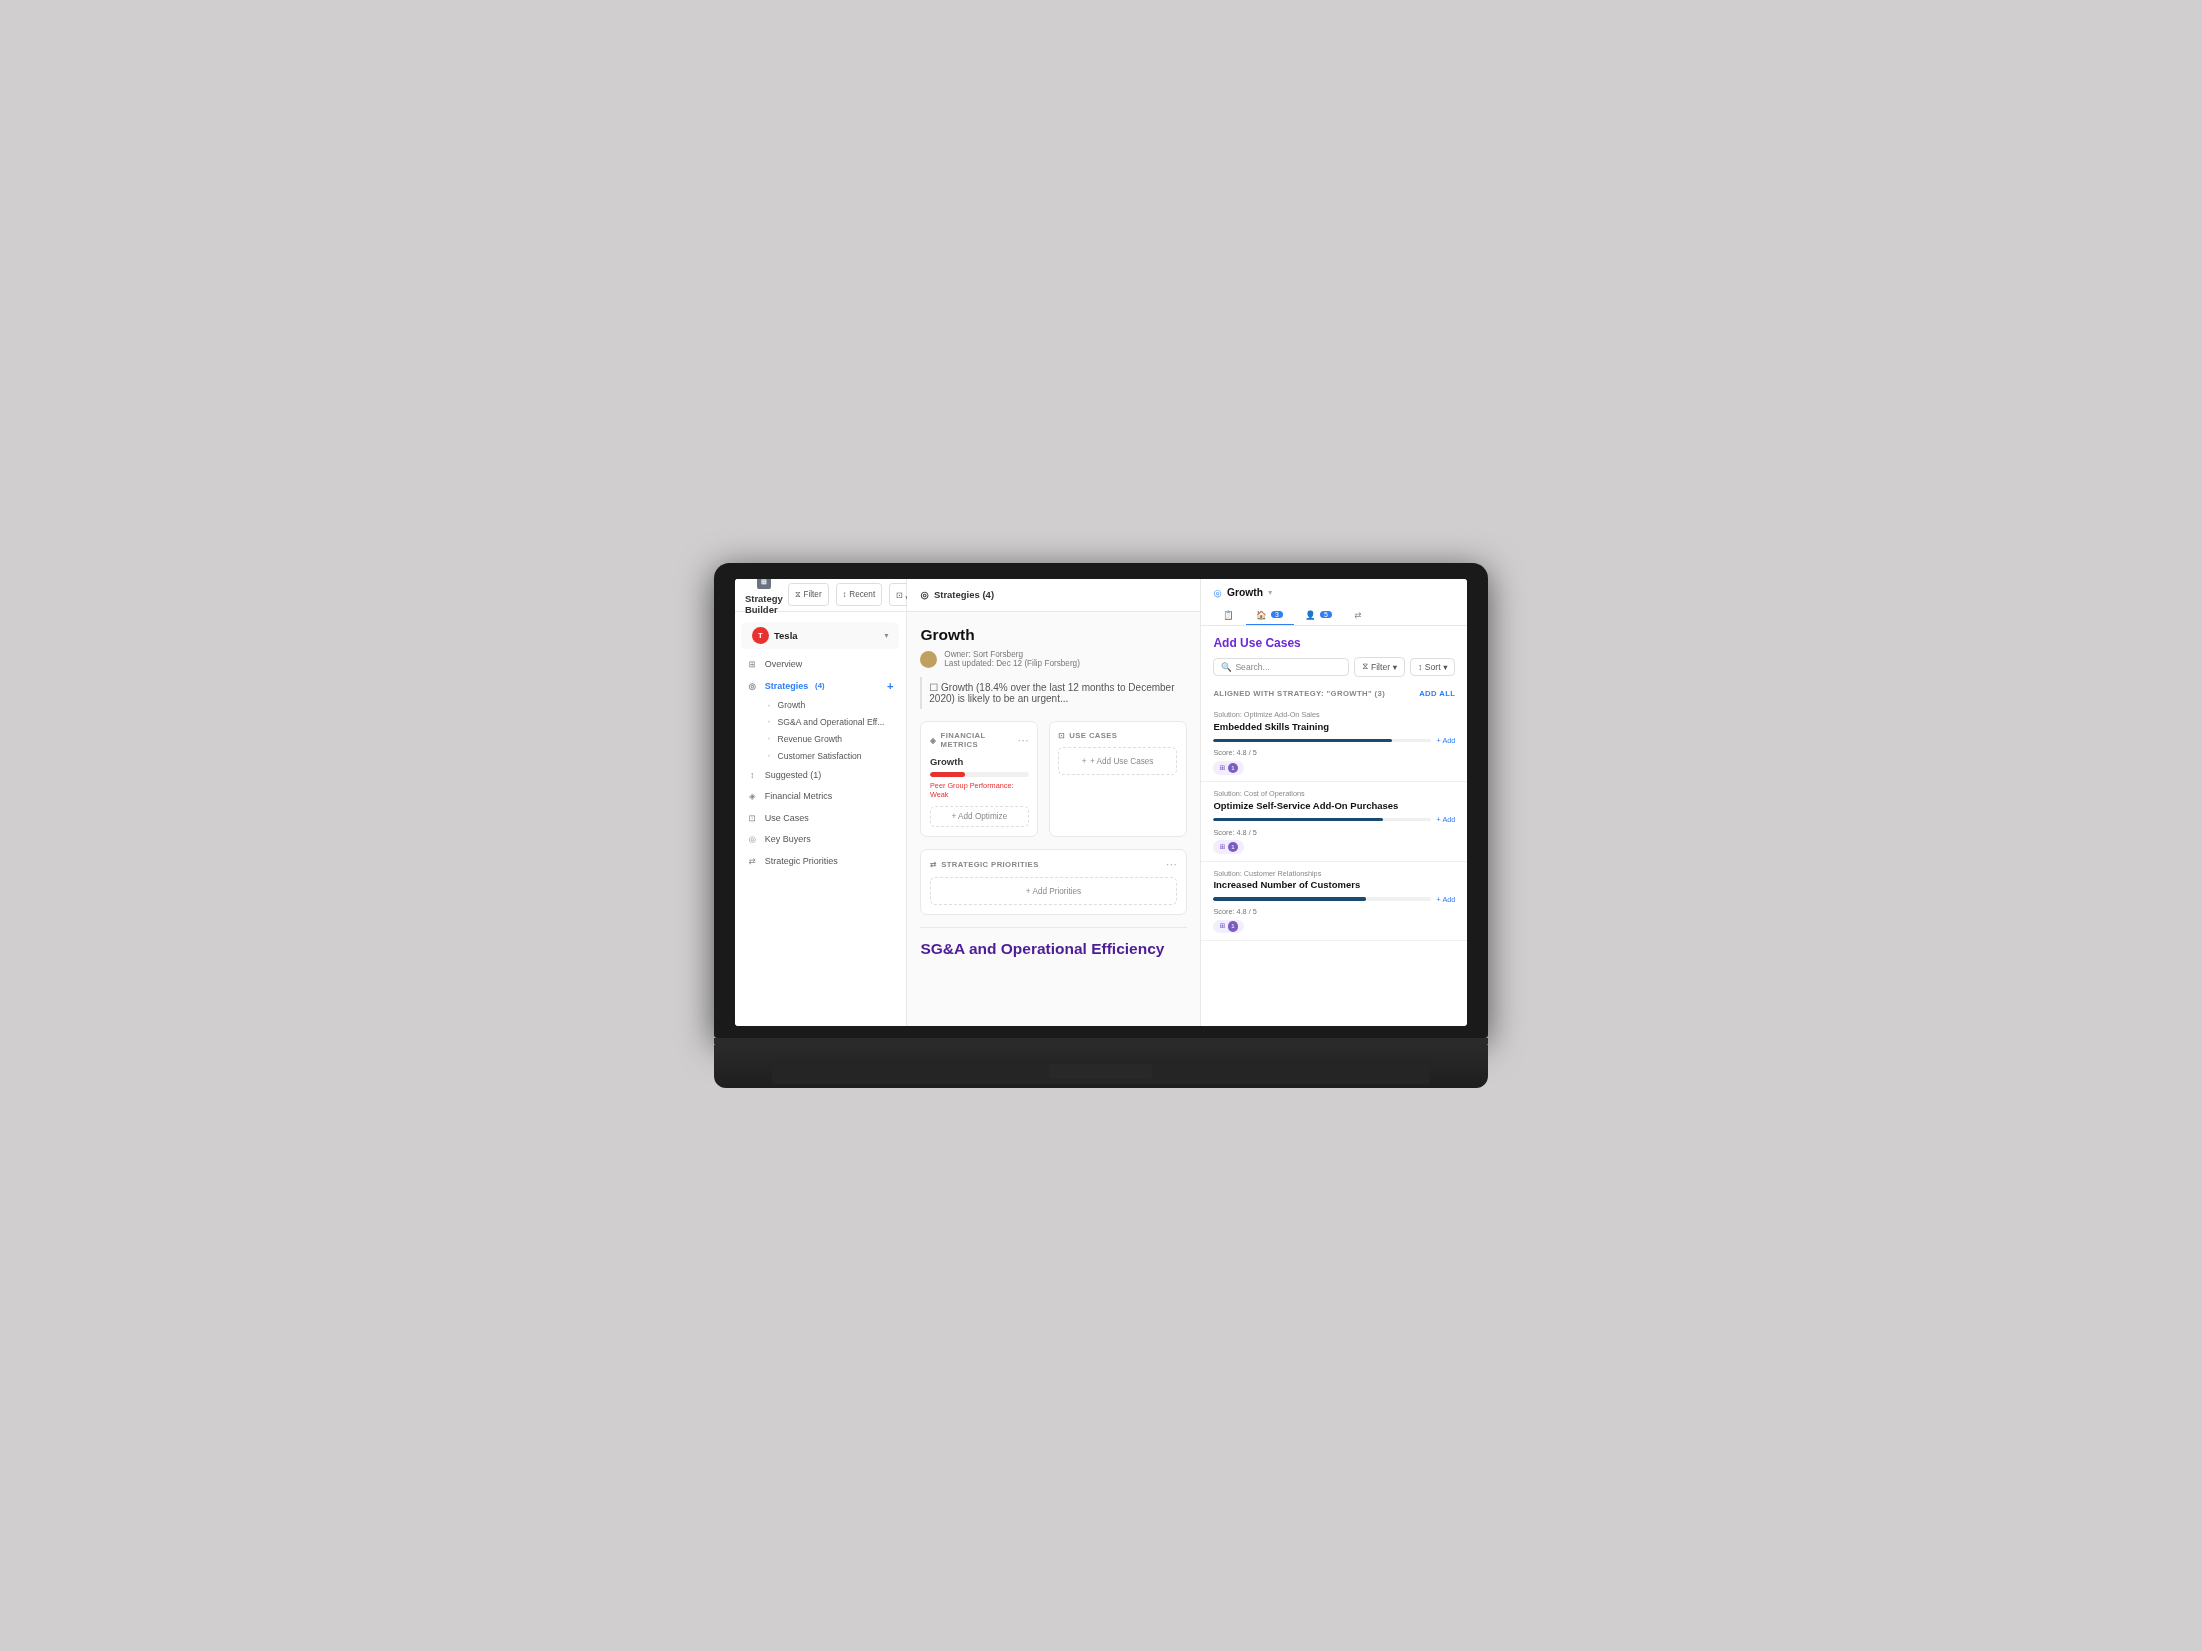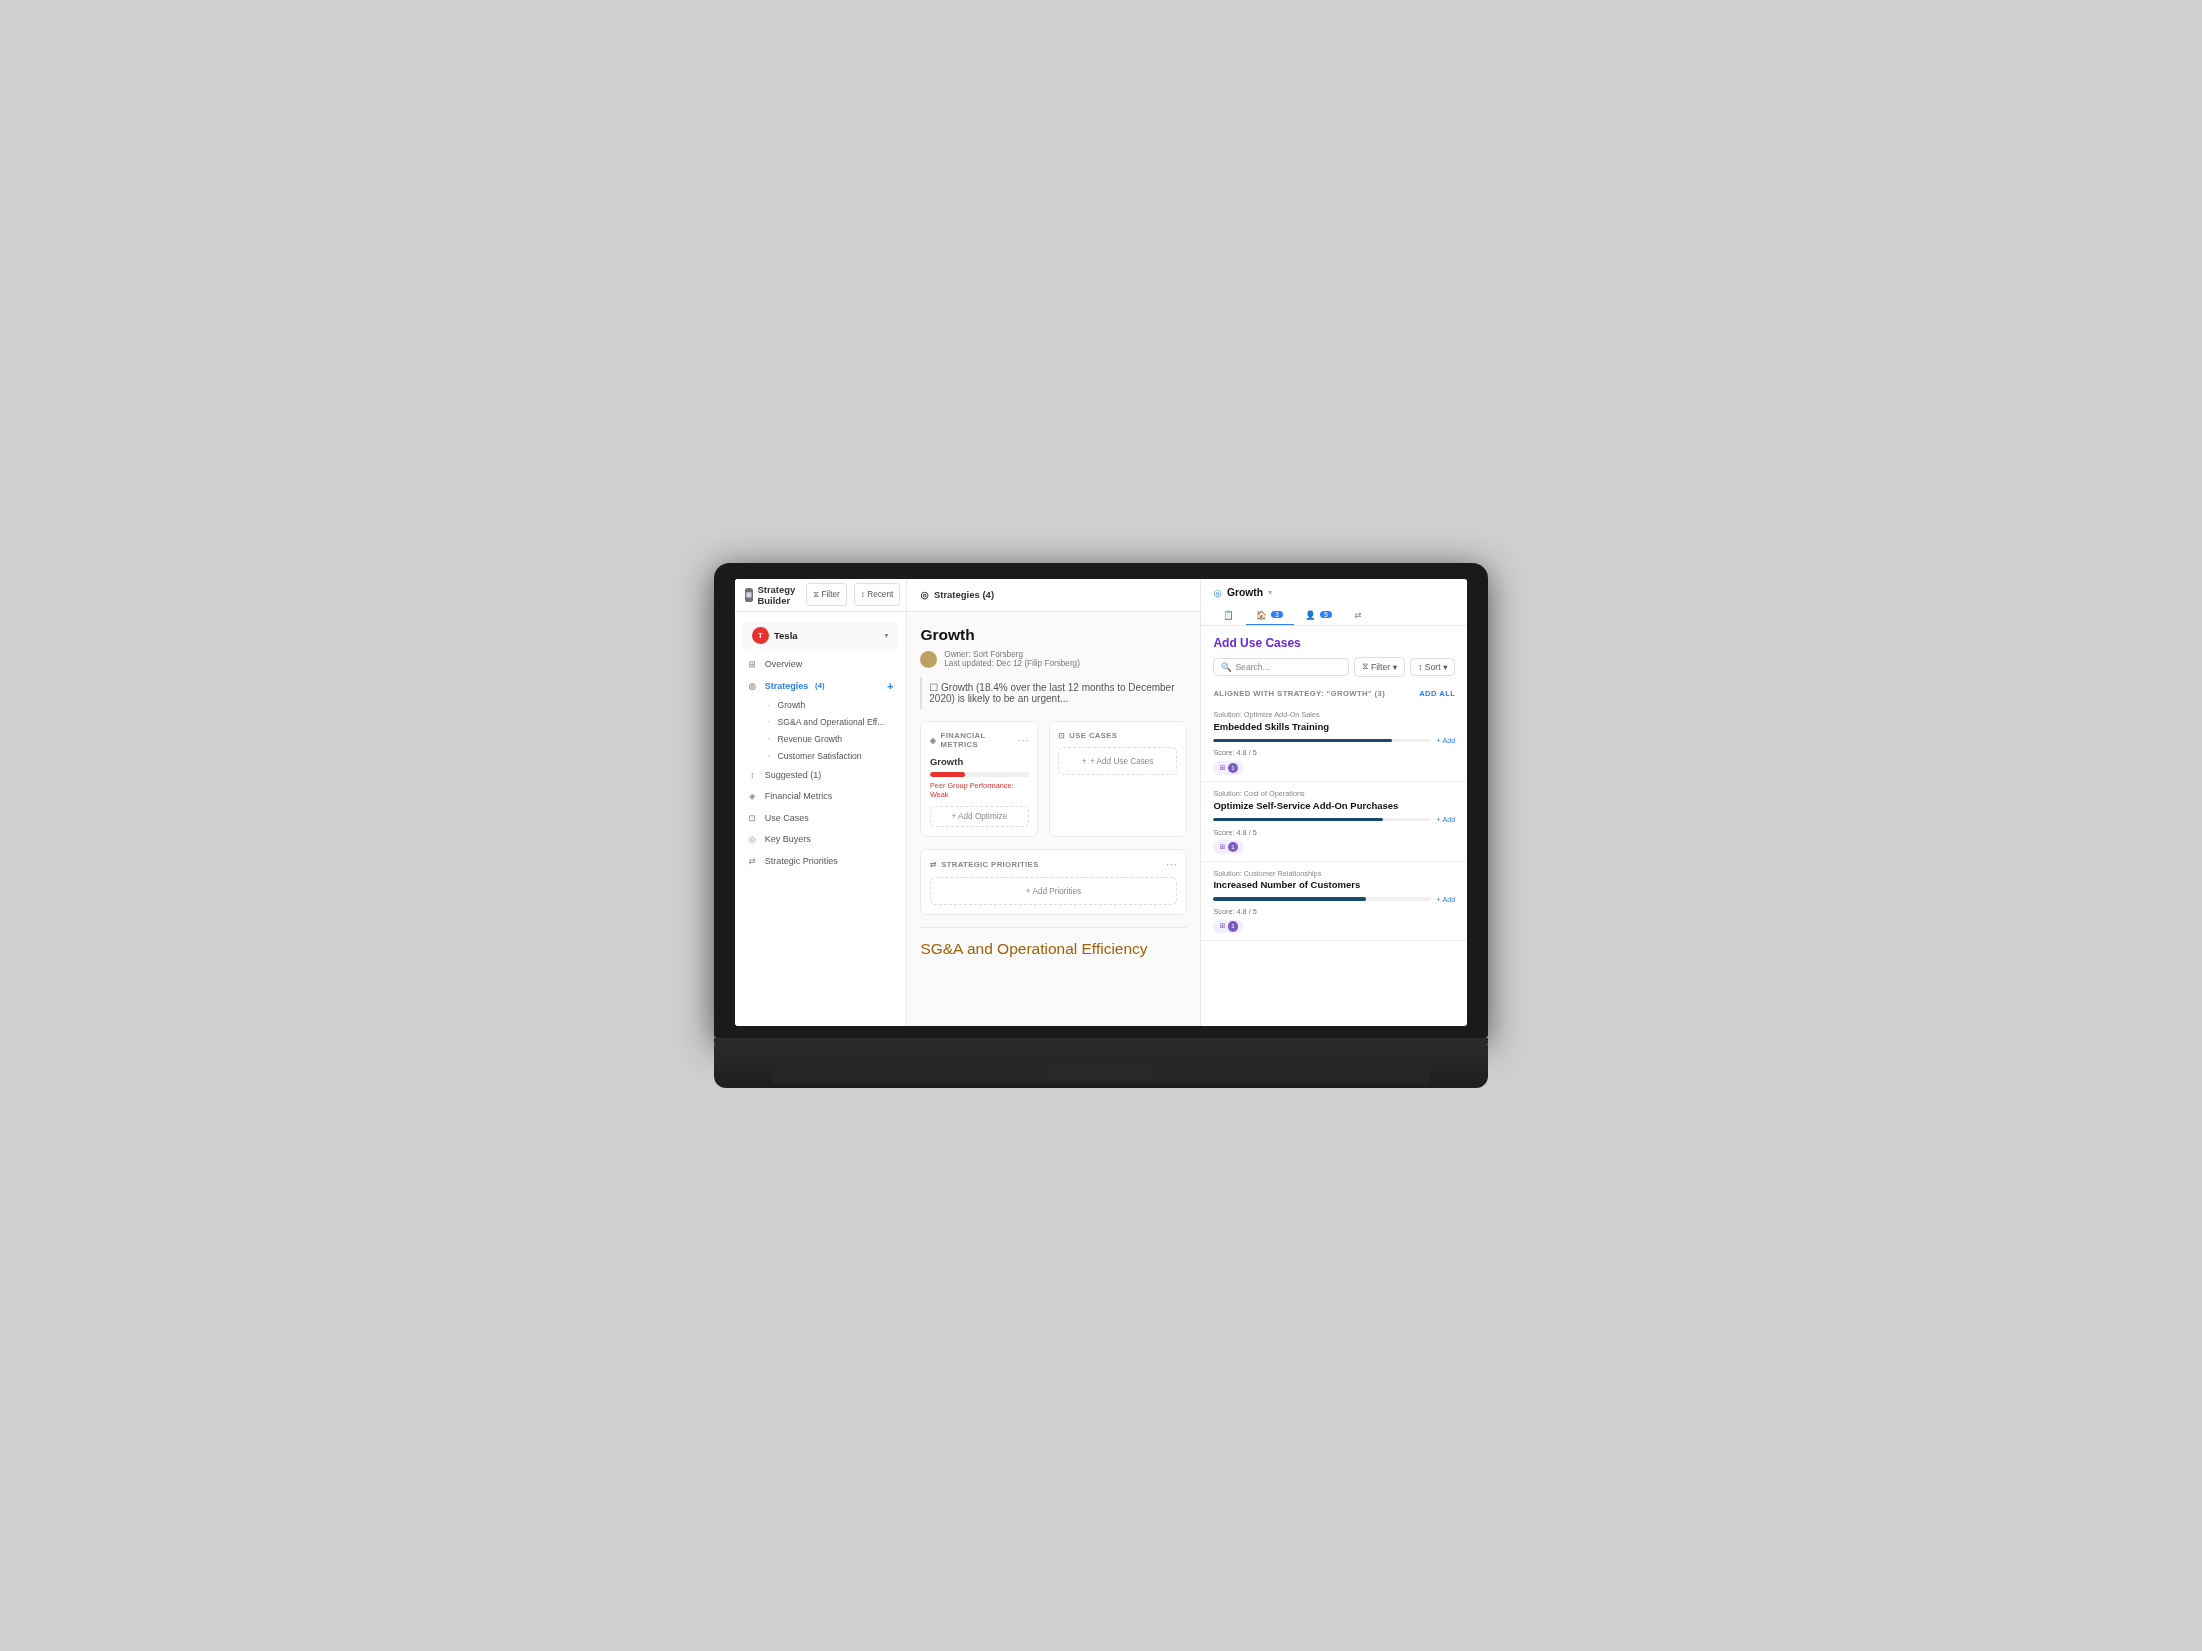--- a/index.html
+++ b/index.html
@@ -55,20 +55,21 @@
       height: 33px;
     }
 
     .top-bar-app {
       display: flex;
       align-items: center;
       gap: 4.3px;
       font-size: 9.5px;
       font-weight: 600;
       color: #333;
+      flex-direction: column;
     }
 
     .app-icon {
       width: 13.8px;
       height: 13.8px;
       background: #6b7280;
       border-radius: 2.6px;
       display: flex;
       align-items: center;
       justify-content: center;
@@ -369,22 +370,22 @@
       cursor: pointer;
     }
 
     .section-divider {
       border-top: 0.9px solid #e8e8e8;
       margin: 12px 0;
     }
 
     .strategy-section-title {
       font-size: 15.5px;
-      font-weight: 400;
-      color: #a16207;
+      font-weight: 700;
+      color: #4c1d95;
       margin-bottom: 3.4px;
     }
 
     
     .right-panel {
       width: 267px;
       background: #fff;
       border-left: 0.9px solid #e8e8e8;
       display: flex;
       flex-direction: column;

